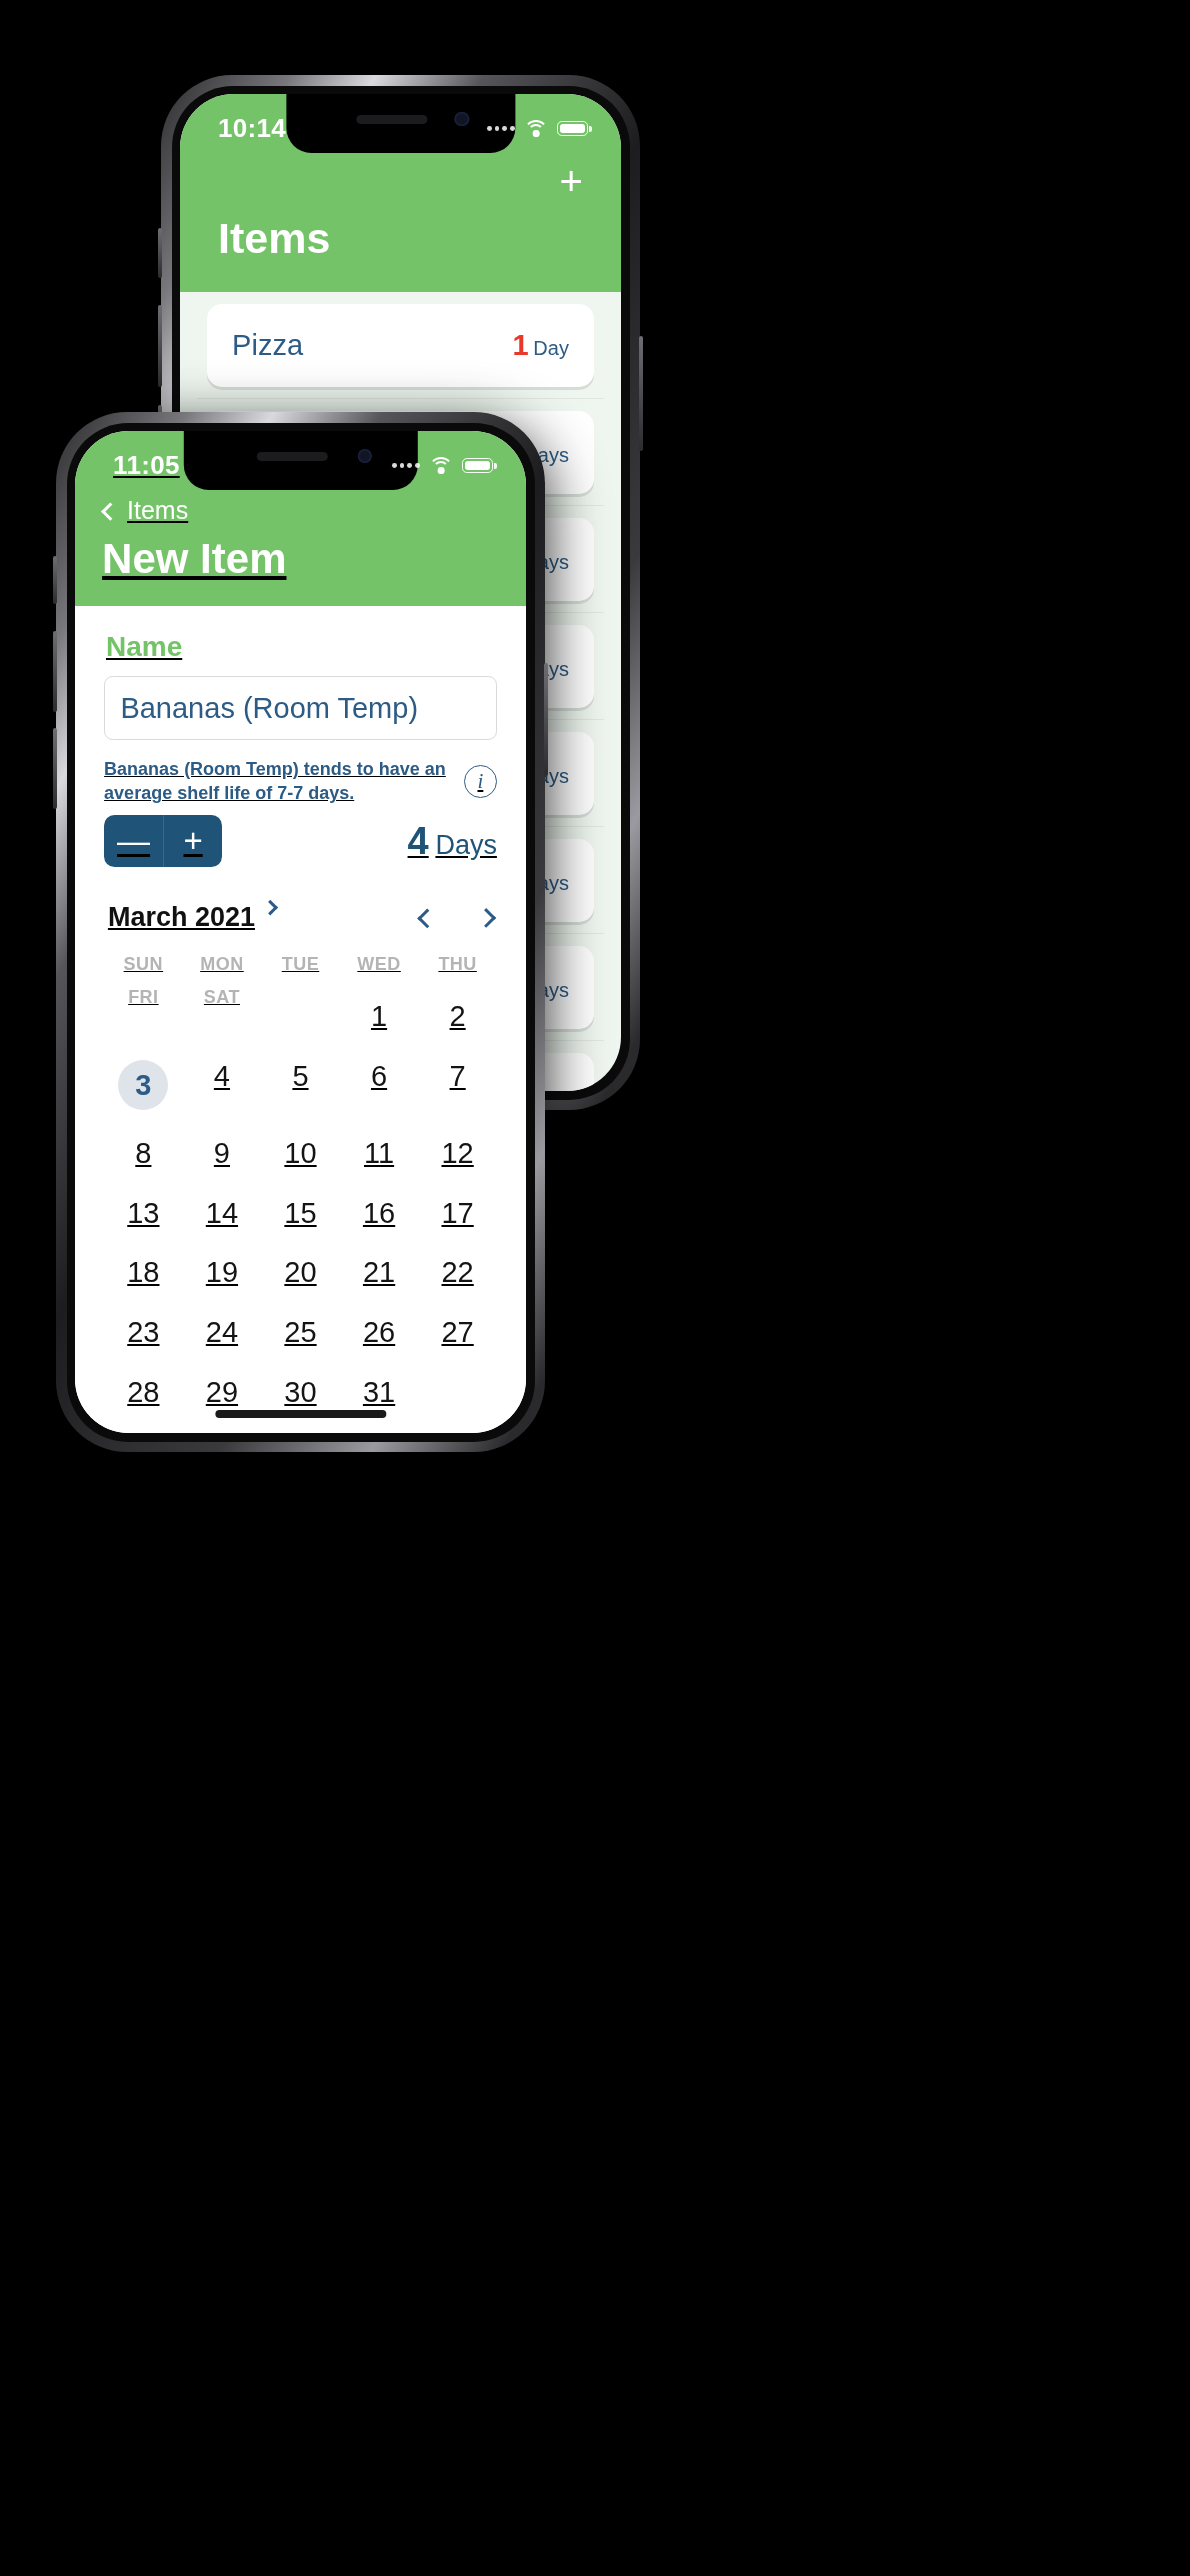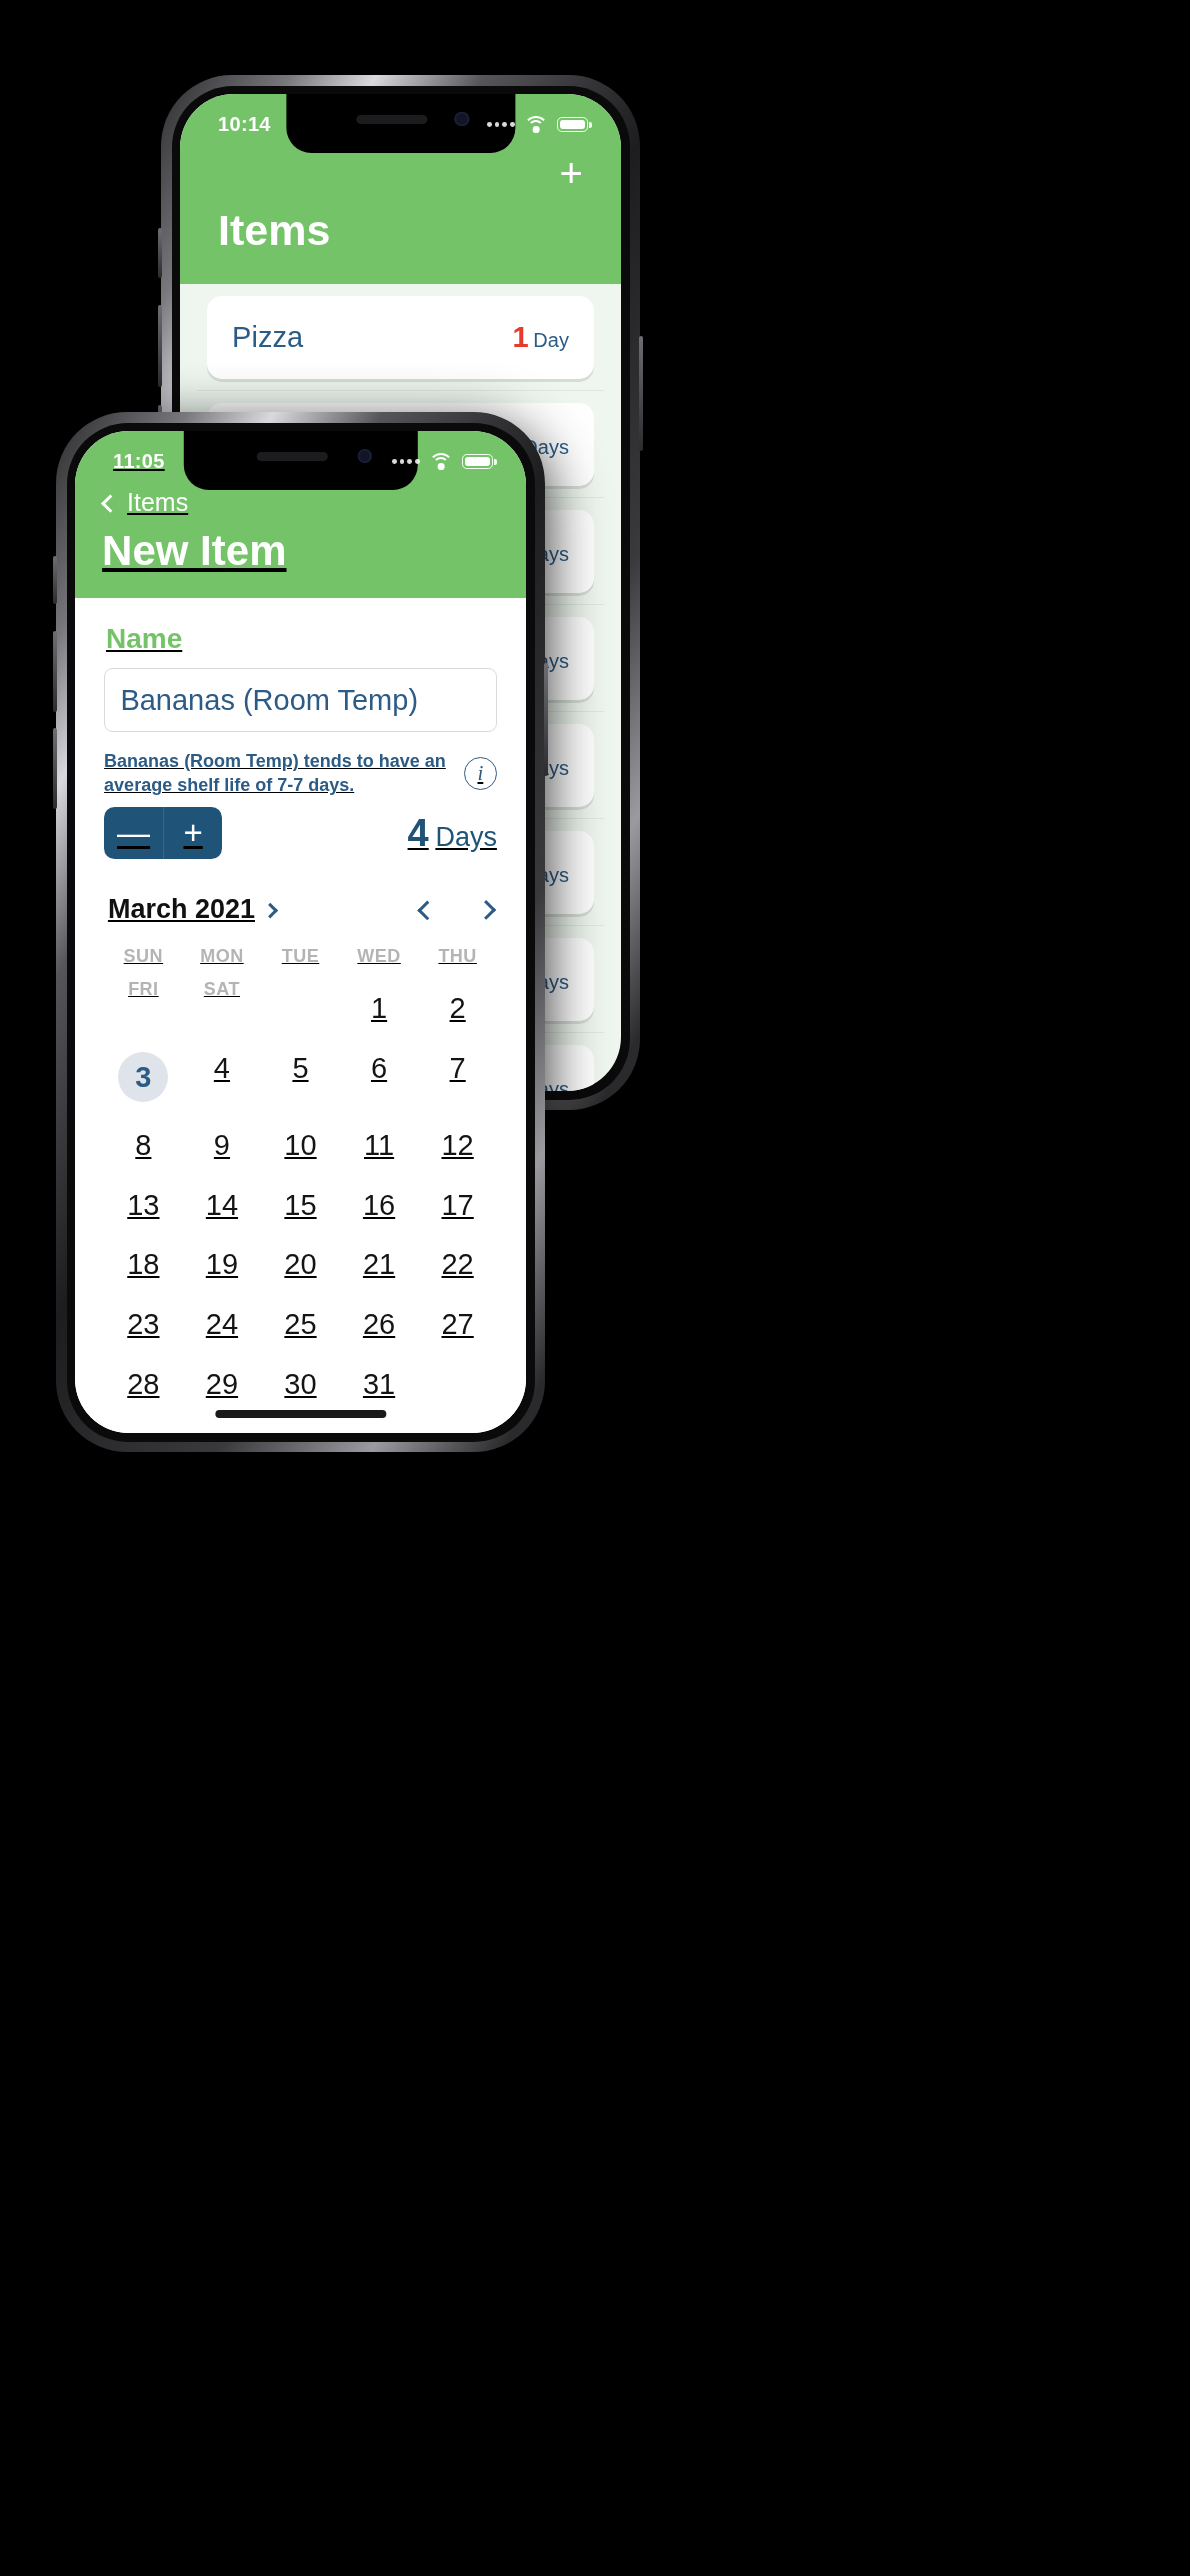--- a/index.html
+++ b/index.html
@@ -61,21 +61,21 @@
   .side-btn.pwr { right: -2.9px; left: auto; }
 
   
   .statusbar {
     position: relative; z-index: 45;
     display: flex; align-items: center; justify-content: space-between;
     padding: 19px 33px 0 38px;
     color: #fff;
     font-weight: bold;
   }
-  .sb-time { font-size: 20px; letter-spacing: 0.3px; }
+  .sb-time { font-size: 26px; letter-spacing: 0.3px; }
   .sb-right { display: flex; align-items: center; gap: 8.6px; }
   .dots { display: flex; gap: 2.9px; align-items: flex-end; }
   .dots i { display:block; width: 4.8px; height: 4.8px; border-radius: 50%; background: rgba(255,255,255,.85); }
   .wifi { position: relative; width: 25px; height: 18px; }
   .wifi span {
     position: absolute; left: 50%; transform: translateX(-50%);
     border: 2.9px solid #fff; border-bottom-color: transparent;
     border-left-color: transparent; border-right-color: transparent;
     border-radius: 50%;
   }
@@ -167,21 +167,21 @@
     display: flex; align-items: center; justify-content: center;
     color: #fff; font-size: 33px; font-weight: 300;
   }
   .step-btn + .step-btn { border-left: 1px solid #3a678c; }
   .days-readout { color: var(--navy); font-size: 27px; }
   .days-readout b { font-size: 38px; margin-right: 6.7px; }
 
   
   .cal { margin-top: 35px; }
   .cal-head { display: flex; align-items: center; justify-content: space-between; padding: 0 3.8px; }
-  .cal-month { display: flex; align-items: center; gap: 9.6px; font-size: 27px; font-weight: bold; color: #111; }
+  .cal-month { display: flex; align-items: flex-start; gap: 9.6px; font-size: 27px; font-weight: bold; color: #111; }
   .chev-r { width: 10.5px; height: 10.5px; border-top: 3.8px solid #2c5c86; border-right: 3.8px solid #2c5c86; transform: rotate(45deg); }
   .cal-nav { display: flex; gap: 44px; align-items: center; }
   .nav-prev, .nav-next { width: 14.4px; height: 14.4px; border-top: 3.8px solid #2c5c86; border-right: 3.8px solid #2c5c86; }
   .nav-prev { transform: rotate(-135deg); }
   .nav-next { transform: rotate(45deg); }
   .cal-grid { display: grid; grid-template-columns: repeat(5,1fr); margin-top: 21px; }
   .dow { text-align: center; color: #b4b4b4; font-size: 18px; font-weight: bold; letter-spacing: 0.5px; padding-bottom: 11.5px; }
   .day { text-align: center; font-size: 29px; color: #141414; padding: 13.4px 0; position: relative; }
   .day.empty { color: transparent; }
   .day.sel span {

